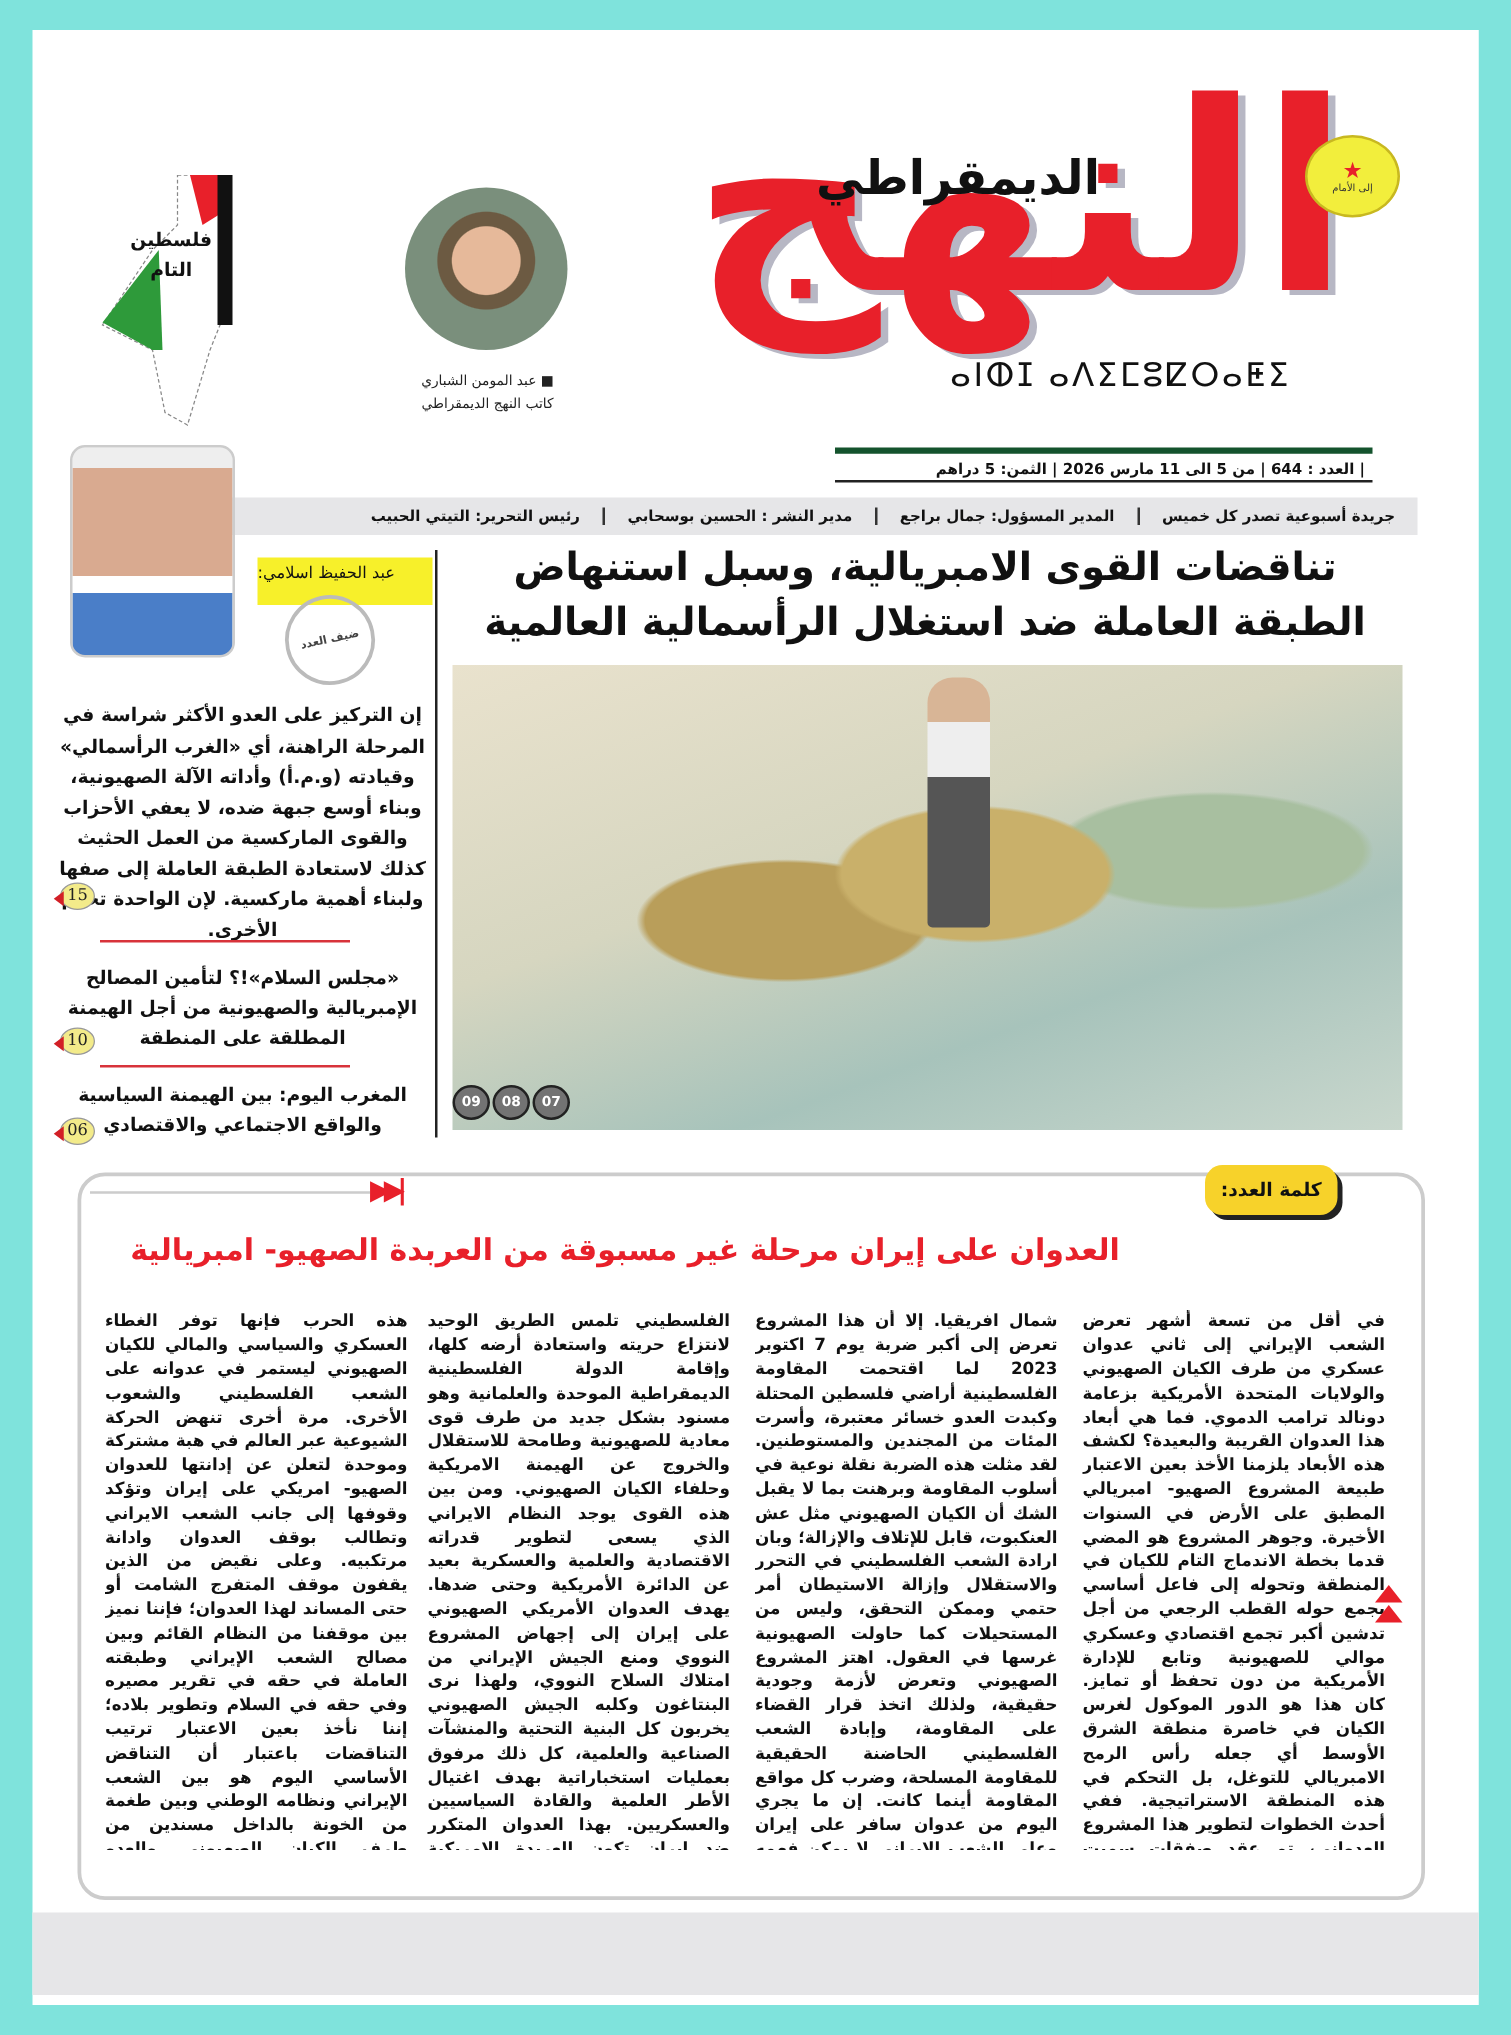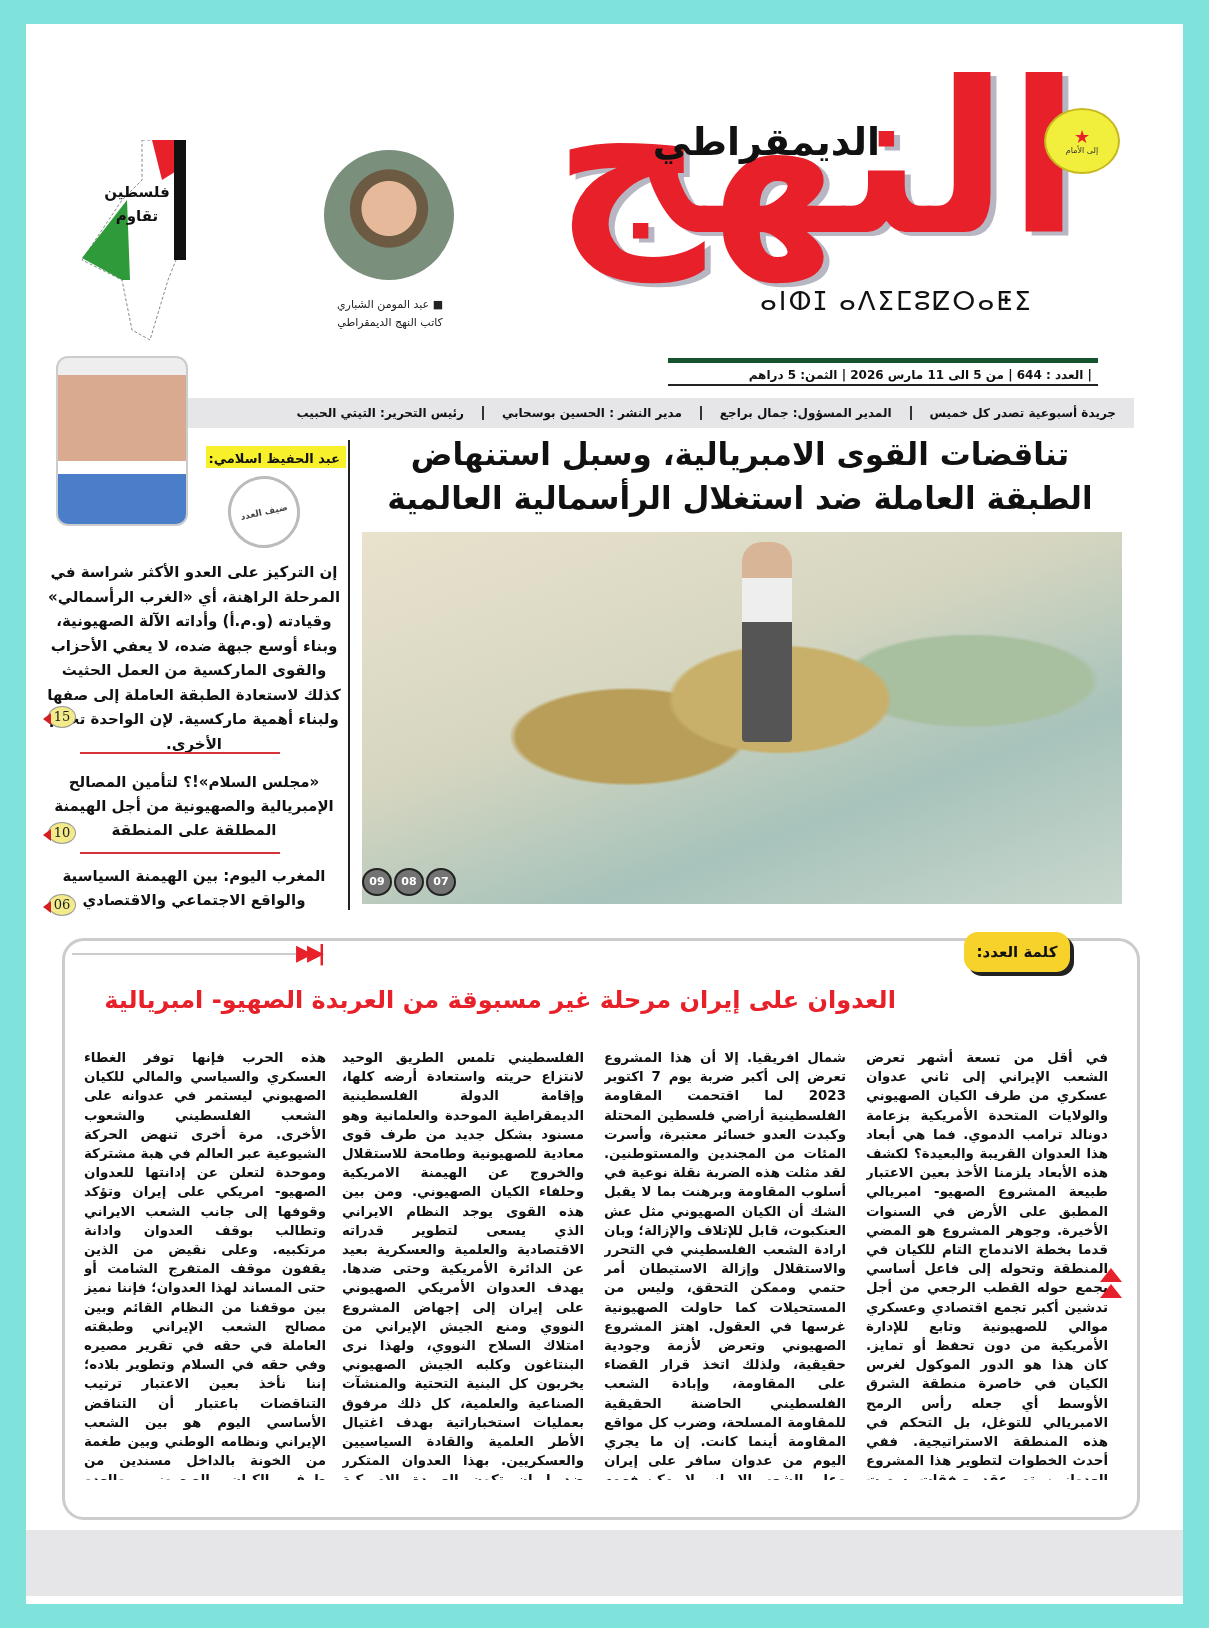--- a/index.html
+++ b/index.html
@@ -59,23 +59,23 @@
     position: absolute; left: 92px; top: 180px; width: 90px; text-align: center;
     font-size: 15px; font-weight: bold; direction: rtl; line-height: 24px; color: #111;
   }
   
   .guest-photo {
     position: absolute; left: 56px; top: 356px; width: 132px; height: 170px;
     border-radius: 12px; border: 2px solid #ccc;
     background: linear-gradient(#eee 0 10%, #d9aa90 10% 62%, #fff 62% 70%, #4a7ec8 70%);
   }
   .guest-name {
-    position: absolute; left: 206px; top: 446px; width: 140px; height: 22px;
-    background: #f7f02a; font-size: 13px; font-weight: bold; direction: rtl;
-    text-align: right; padding-right: 6px; line-height: 26px; color: #111;
+    position: absolute; left: 206px; top: 446px; width: 140px; height: 38px;
+    background: #f7f02a; font-size: 13px; font-weight: normal; direction: rtl;
+    text-align: left; padding-right: 6px; line-height: 26px; color: #111;
   }
   .stamp {
     position: absolute; left: 228px; top: 476px; width: 72px; height: 72px;
     border-radius: 50%; border: 3px solid #bbb; display: flex; align-items: center; justify-content: center;
     font-size: 9px; color: #444; font-weight: bold; transform: rotate(-12deg);
   }
   .guest-quote {
     position: absolute; left: 44px; top: 560px; width: 300px;
     font-size: 15px; font-weight: bold; direction: rtl; text-align: center; line-height: 24.5px; color: #111;
   }
@@ -163,21 +163,21 @@
 </div>
 
 <svg class="pal-map" viewBox="0 0 130 210">
   <polygon points="70,0 110,0 112,40 108,110 96,140 78,200 60,190 50,140 10,120 50,60 70,40" fill="#fff" stroke="#888" stroke-dasharray="3,2"></polygon>
   <polygon points="80,0 110,0 106,30 90,40" fill="#e8202a"></polygon>
   <rect x="102" y="0" width="12" height="120" fill="#111"></rect>
   <polygon points="10,118 55,60 58,140 50,140" fill="#2e9a3a"></polygon>
 </svg>
 <div class="pal-text">
   <div>فلسطين</div>
-  <div>تقاوم</div>
+  <div>التام</div>
 </div>
 
 <div class="meta-line">| العدد : 644  |  من 5   الى 11 مارس 2026  |  الثمن: 5 دراهم</div>
 
 <div class="staff-bar">
   <span>جريدة أسبوعية تصدر كل خميس</span>
   <span>المدير المسؤول: جمال براجع</span>
   <span>مدير النشر : الحسين بوسحابي</span>
   <span>رئيس التحرير: التيتي الحبيب</span>
 </div>

